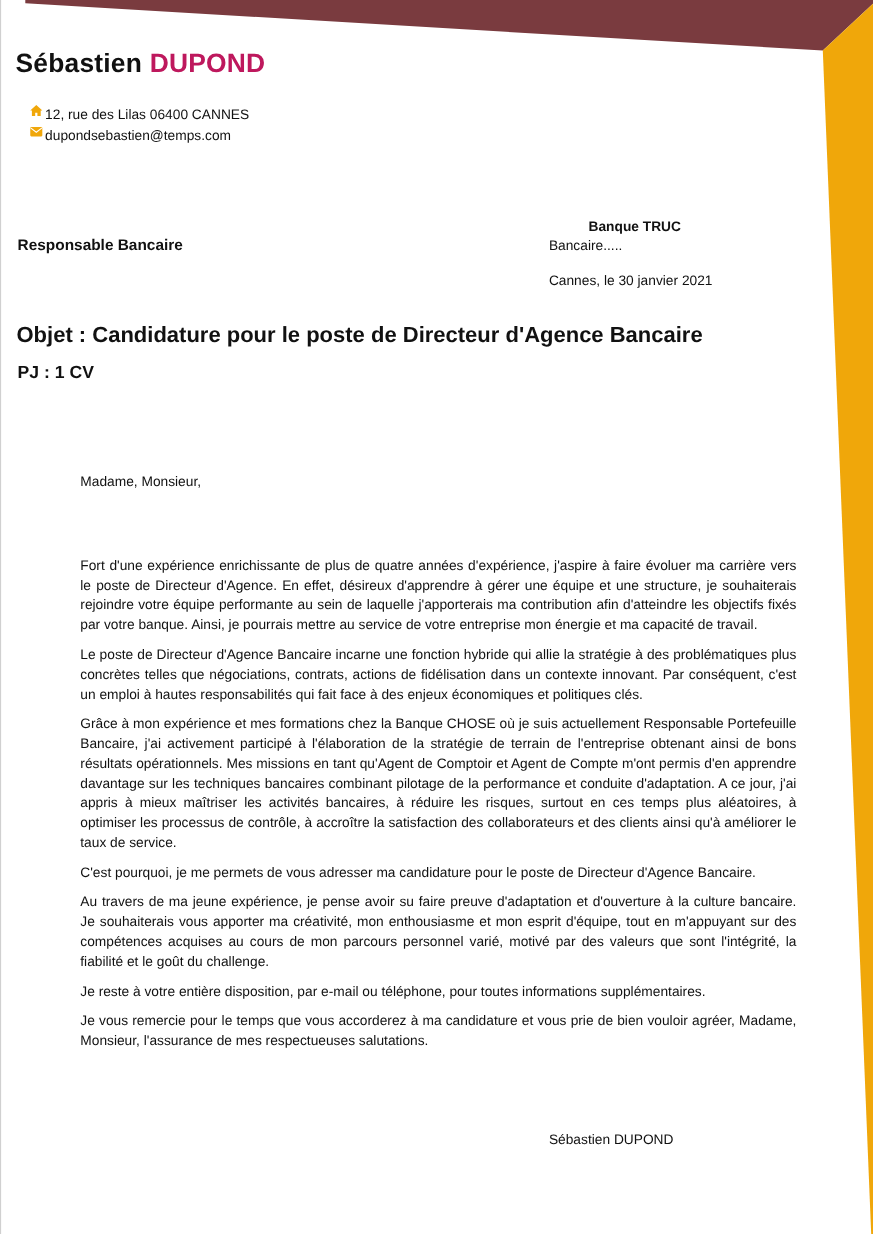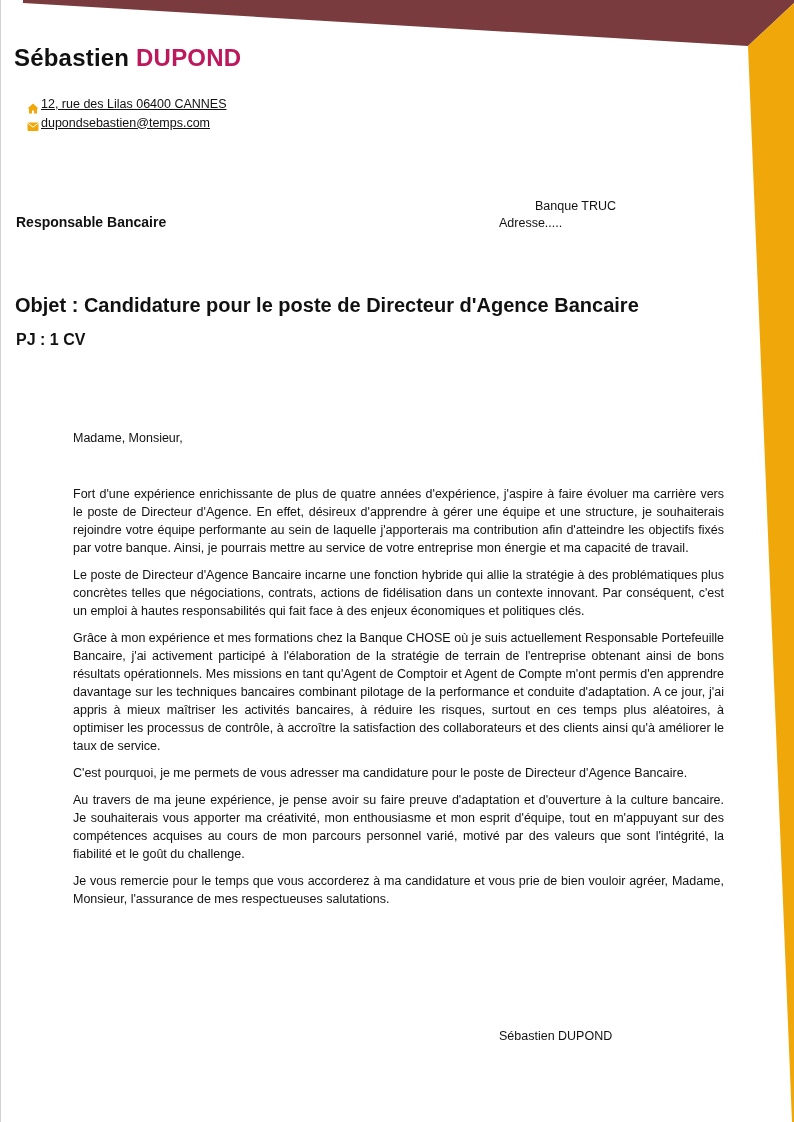--- a/index.html
+++ b/index.html
@@ -12,34 +12,34 @@
       box-sizing: border-box;
     }
     .deco { position: absolute; left: 0; top: 0; width: 794px; height: 1122px; pointer-events: none; }
     .name {
       position: absolute; left: 13px; top: 44px;
       font-size: 24px; font-weight: bold; letter-spacing: 0.2px; color: #111;
       white-space: nowrap;
     }
     .name .last { color: #be185d; }
     .contacts { position: absolute; left: 26px; top: 95px; font-size: 12.5px; line-height: 18.5px; }
-    .contact-line { display: flex; align-items: flex-end; white-space: nowrap; text-decoration: underline; }
+    .contact-line { display: flex; align-items: flex-start; white-space: nowrap; }
     .contact-line svg { width: 12px; height: 11px; margin-right: 2px; flex: none; }
     .job-title { position: absolute; left: 15px; top: 166px; font-size: 14px; font-weight: bold; margin-top: 48px; }
     .recipient { position: absolute; left: 498px; top: 198px; font-size: 12.5px; line-height: 16.5px; white-space: nowrap; }
-    .recipient .bank { font-weight: normal; padding-left: 36px; }
+    .recipient .bank { font-weight: bold; padding-left: 36px; }
     .recipient .date { margin-top: 16px; }
     .subject { position: absolute; left: 14px; top: 294px; font-size: 20px; font-weight: bold; white-space: nowrap; }
     .pj { position: absolute; left: 15px; top: 331px; font-size: 16px; font-weight: bold; }
     .body-text {
       position: absolute; left: 72px; top: 429px; width: 651px;
       font-size: 12.5px; line-height: 18px; text-align: justify;
     }
     .body-text p { margin: 0 0 9px 0; }
-    .body-text .greeting { margin-bottom: 38px; }
+    .body-text .greeting { margin-bottom: 58px; }
     .signature { position: absolute; left: 498px; top: 1029px; font-size: 12.5px; white-space: nowrap; }
   </style>
 </head>
 <body>
 
 <svg class="deco" viewBox="0 0 794 1122" xmlns="http://www.w3.org/2000/svg">
   <polygon points="22,0 794,0 794,2 747,46 22,3" fill="#7a3b3f"></polygon>
   <polygon points="747,46 794,2 794,1122 791,1122" fill="#f0a70a"></polygon>
 </svg>
 
@@ -61,29 +61,31 @@
         <path d="M0.8 2.2 L6 6.2 L11.2 2.2" stroke="#ffffff" stroke-width="1" fill="none"></path>
       </svg>
     <span>dupondsebastien@temps.com</span>
   </div>
 </div>
 
 <div class="job-title">Responsable Bancaire</div>
 
 <div class="recipient">
   <div class="bank">Banque TRUC</div>
-  <div>Adresse.....</div>
+  <div>Bancaire.....</div>
+  <div class="date">Cannes, le 30 janvier 2021</div>
 </div>
 
 <div class="subject">Objet : Candidature pour le poste de Directeur d'Agence Bancaire</div>
 <div class="pj">PJ : 1 CV</div>
 
 <div class="body-text">
   <p class="greeting">Madame, Monsieur,</p>
   <p>Fort d'une expérience enrichissante de plus de quatre années d'expérience, j'aspire à faire évoluer ma carrière vers le poste de Directeur d'Agence. En effet, désireux d'apprendre à gérer une équipe et une structure, je souhaiterais rejoindre votre équipe performante au sein de laquelle j'apporterais ma contribution afin d'atteindre les objectifs fixés par votre banque. Ainsi, je pourrais mettre au service de votre entreprise mon énergie et ma capacité de travail.</p>
   <p>Le poste de Directeur d'Agence Bancaire incarne une fonction hybride qui allie la stratégie à des problématiques plus concrètes telles que négociations, contrats, actions de fidélisation dans un contexte innovant. Par conséquent, c'est un emploi à hautes responsabilités qui fait face à des enjeux économiques et politiques clés.</p>
   <p>Grâce à mon expérience et mes formations chez la Banque CHOSE où je suis actuellement Responsable Portefeuille Bancaire, j'ai activement participé à l'élaboration de la stratégie de terrain de l'entreprise obtenant ainsi de bons résultats opérationnels. Mes missions en tant qu'Agent de Comptoir et Agent de Compte m'ont permis d'en apprendre davantage sur les techniques bancaires combinant pilotage de la performance et conduite d'adaptation. A ce jour, j'ai appris à mieux maîtriser les activités bancaires, à réduire les risques, surtout en ces temps plus aléatoires, à optimiser les processus de contrôle, à accroître la satisfaction des collaborateurs et des clients ainsi qu'à améliorer le taux de service.</p>
   <p>C'est pourquoi, je me permets de vous adresser ma candidature pour le poste de Directeur d'Agence Bancaire.</p>
   <p>Au travers de ma jeune expérience, je pense avoir su faire preuve d'adaptation et d'ouverture à la culture bancaire. Je souhaiterais vous apporter ma créativité, mon enthousiasme et mon esprit d'équipe, tout en m'appuyant sur des compétences acquises au cours de mon parcours personnel varié, motivé par des valeurs que sont l'intégrité, la fiabilité et le goût du challenge.</p>
+  <p>Je reste à votre entière disposition, par e-mail ou téléphone, pour toutes informations supplémentaires.</p>
   <p>Je vous remercie pour le temps que vous accorderez à ma candidature et vous prie de bien vouloir agréer, Madame, Monsieur, l'assurance de mes respectueuses salutations.</p>
 </div>
 
 <div class="signature">Sébastien DUPOND</div>
 
 </body></html>

